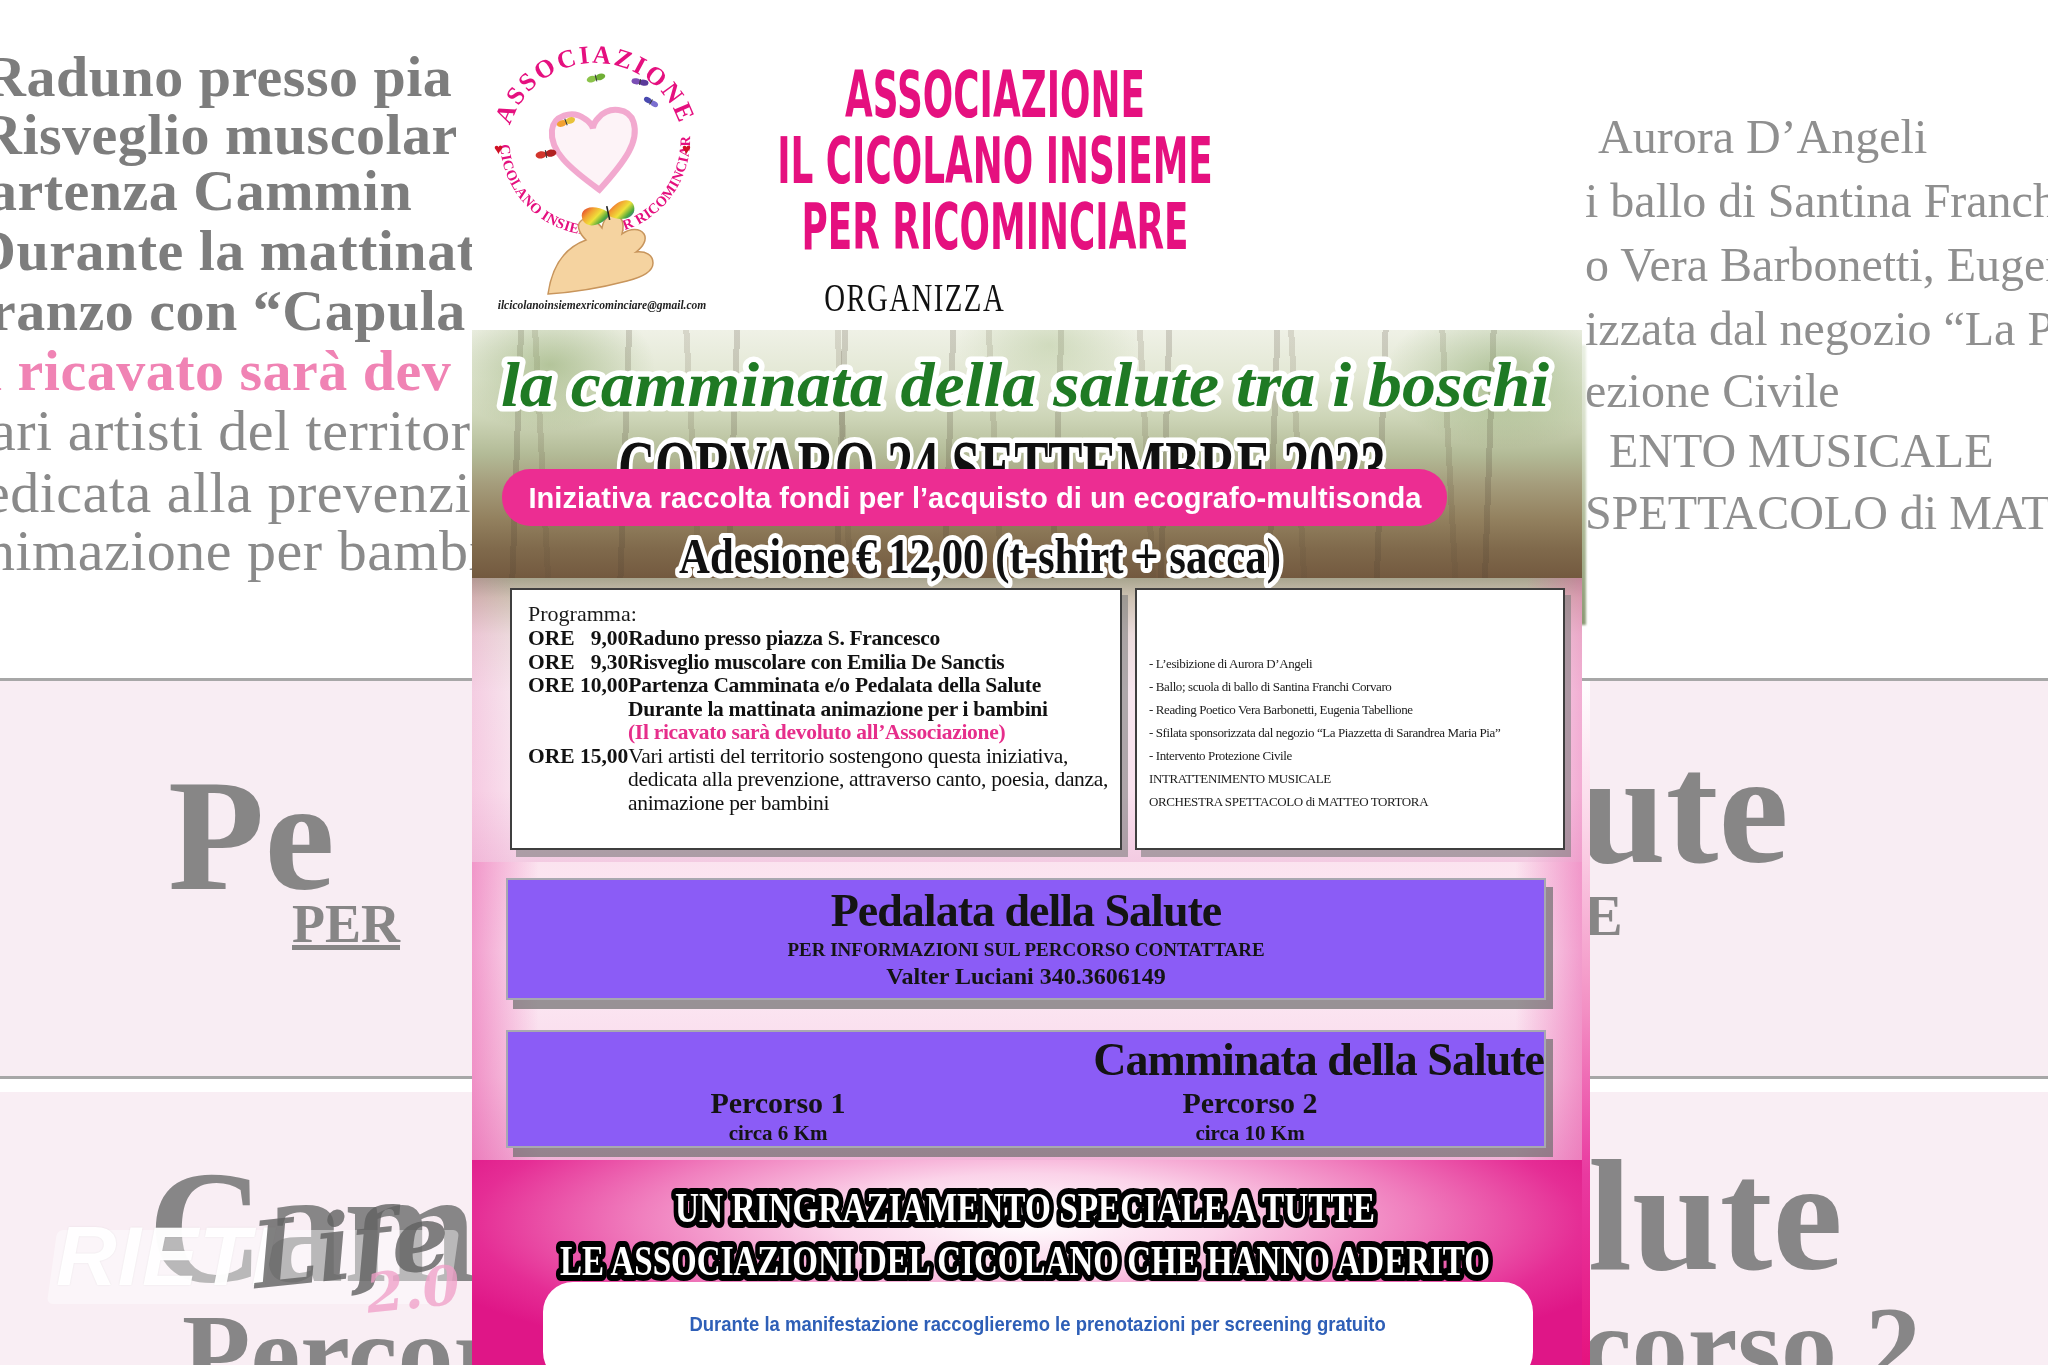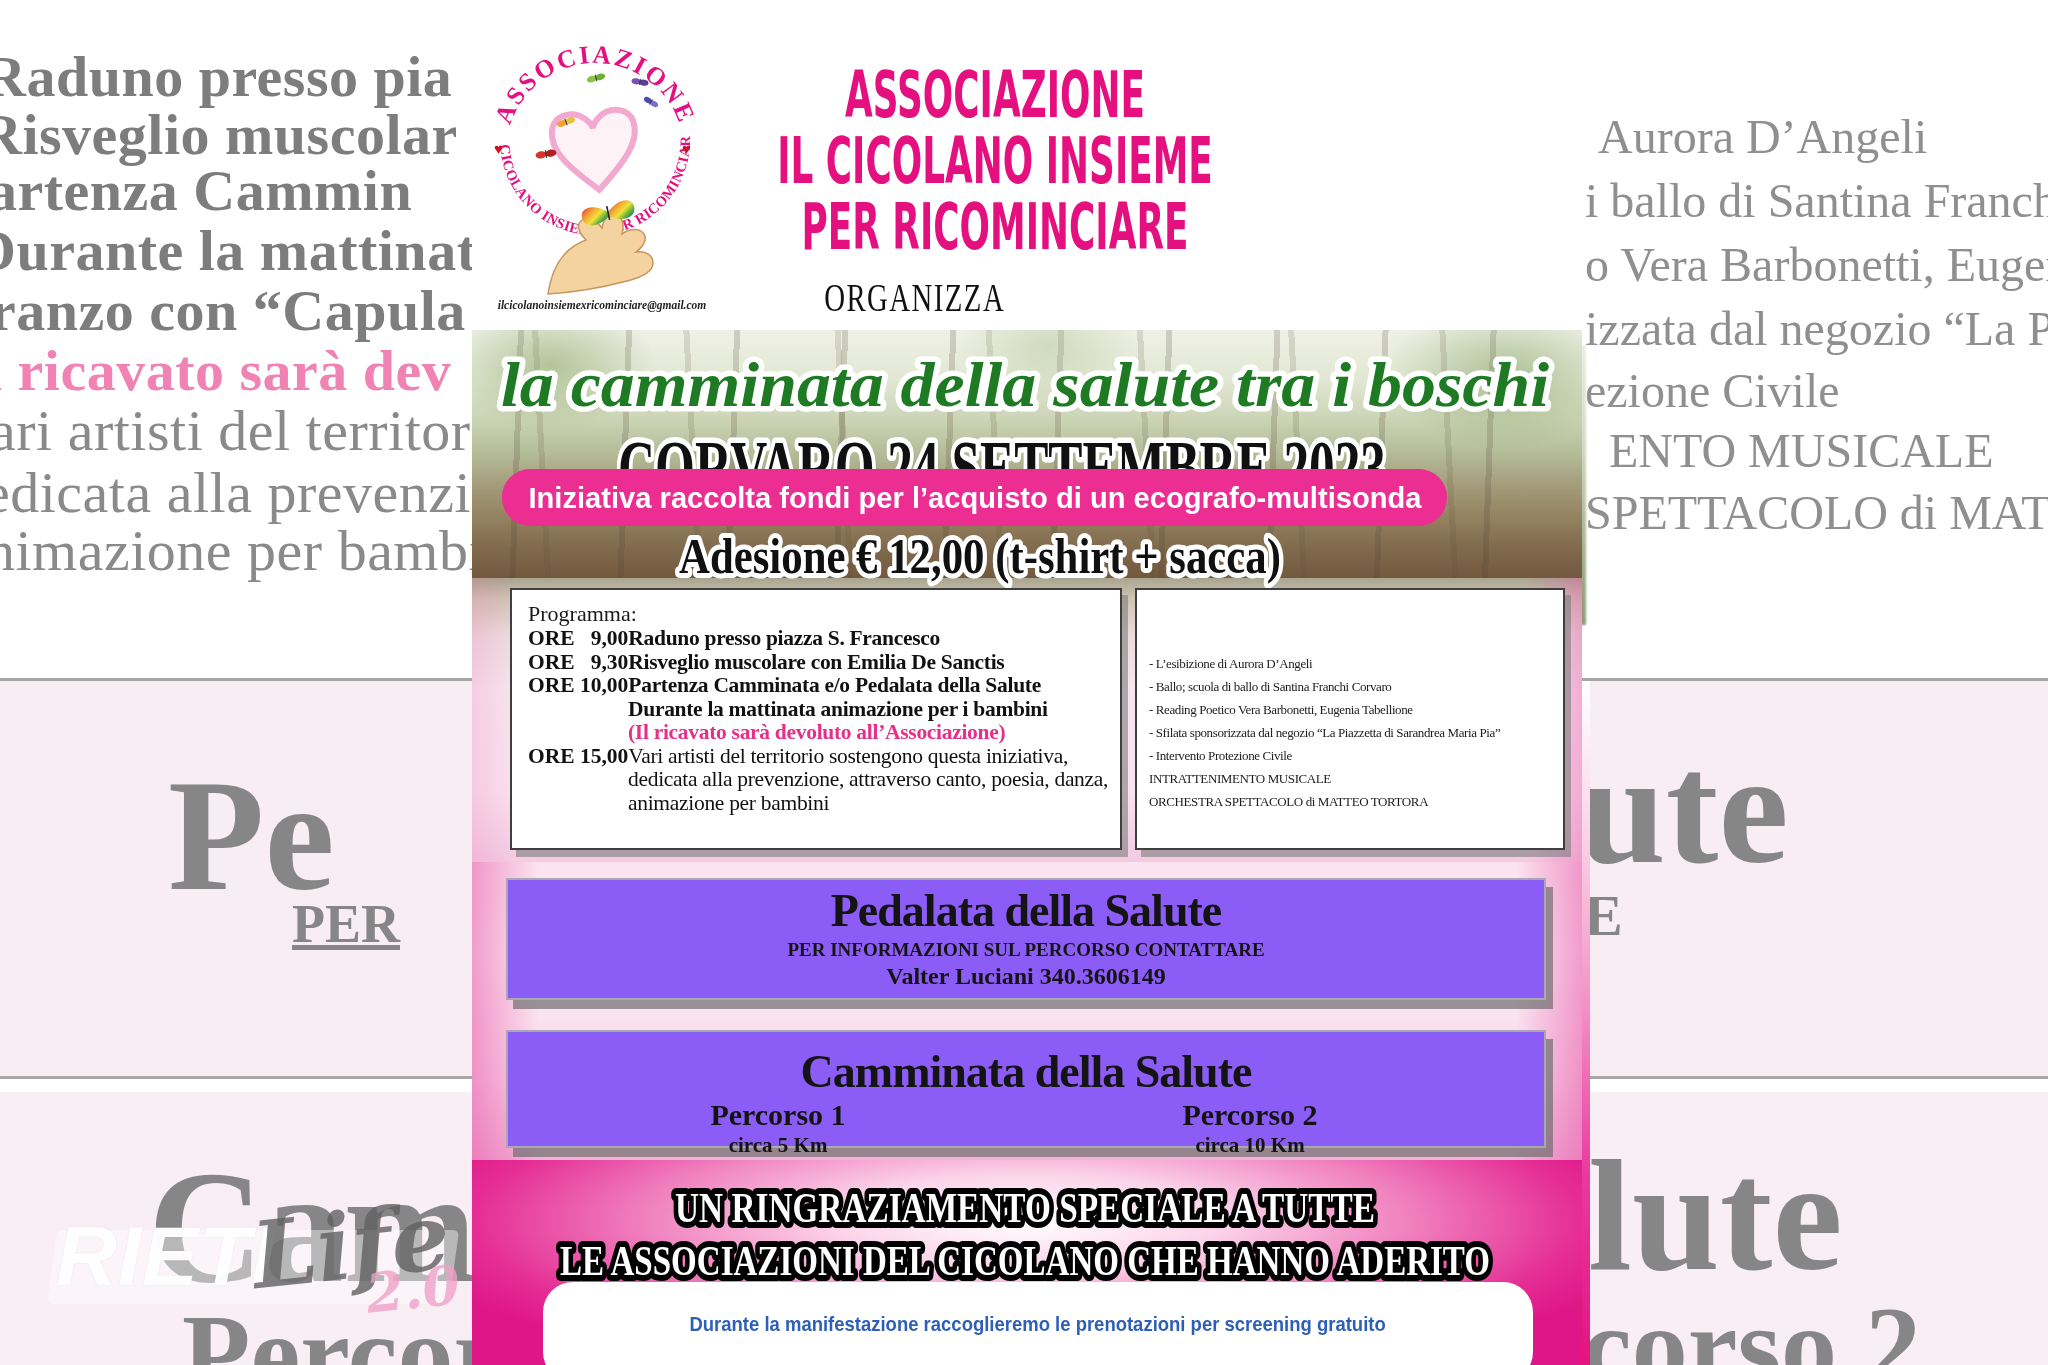--- a/index.html
+++ b/index.html
@@ -86,21 +86,21 @@
   .lineup-box{left:663px;top:588px;width:430px;height:262px;padding:62px 0 0 12px;}
   .litem{font:400 13px/23px "Liberation Serif",serif;color:#1c1c1c;letter-spacing:-.4px;white-space:pre;}
 
   .pinkbox{position:absolute;background:#8b5cf6;border:2px solid #a8a8b0;box-sizing:border-box;
            box-shadow:7px 9px 0 rgba(110,110,110,.7);text-align:center;}
   .pedalata{left:34px;top:878px;width:1040px;height:122px;}
   .pd-title{font:700 46px/54px "Liberation Serif",serif;color:#141414;letter-spacing:-1px;margin-top:4px;}
   .pd-info{font:700 19px/24px "Liberation Serif",serif;color:#141414;}
   .pd-contact{font:700 24px/28px "Liberation Serif",serif;color:#141414;}
   .camminata{left:34px;top:1030px;width:1040px;height:118px;}
-  .cm-title{font:700 46px/52px "Liberation Serif",serif;color:#141414;letter-spacing:-1px;margin-top:14px;}
+  .cm-title{font:700 46px/52px "Liberation Serif",serif;color:#141414;letter-spacing:-1px;margin-top:2px;text-align:right;}
   .cm-cols{position:relative;height:62px;}
   .cm-col{position:absolute;width:300px;text-align:center;}
   .cm-col.c1{left:120px;} .cm-col.c2{left:592px;}
   .cm-name{font:700 30px/34px "Liberation Serif",serif;color:#141414;}
   .cm-dist{font:700 21px/26px "Liberation Serif",serif;color:#141414;}
 
   .thanks-svg{position:absolute;left:0;top:1158px;}
   .thanks-text{font:700 43px "Liberation Serif",serif;}
 
   .screening{position:absolute;left:71px;top:1282px;width:990px;height:100px;background:#ffffff;border-radius:30px;text-align:center;}
@@ -263,21 +263,21 @@
       <div class="pd-title">Pedalata della Salute</div>
       <div class="pd-info">PER INFORMAZIONI SUL PERCORSO CONTATTARE</div>
       <div class="pd-contact">Valter Luciani 340.3606149</div>
     </div>
 
     <div class="pinkbox camminata">
       <div class="cm-title">Camminata della Salute</div>
       <div class="cm-cols">
         <div class="cm-col c1">
           <div class="cm-name">Percorso 1</div>
-          <div class="cm-dist">circa 5 Km</div>
+          <div class="cm-dist">circa 6 Km</div>
         </div>
         <div class="cm-col c2">
           <div class="cm-name">Percorso 2</div>
           <div class="cm-dist">circa 10 Km</div>
         </div>
       </div>
     </div>
 
     <svg class="thanks-svg" width="1110" height="145" viewBox="0 0 1110 145">
       <text class="thanks-text" x="553" y="64" text-anchor="middle" textLength="700" lengthAdjust="spacingAndGlyphs" fill="#ffffff" stroke="#000000" stroke-width="12" stroke-linejoin="round" paint-order="stroke">UN RINGRAZIAMENTO SPECIALE A TUTTE</text>

